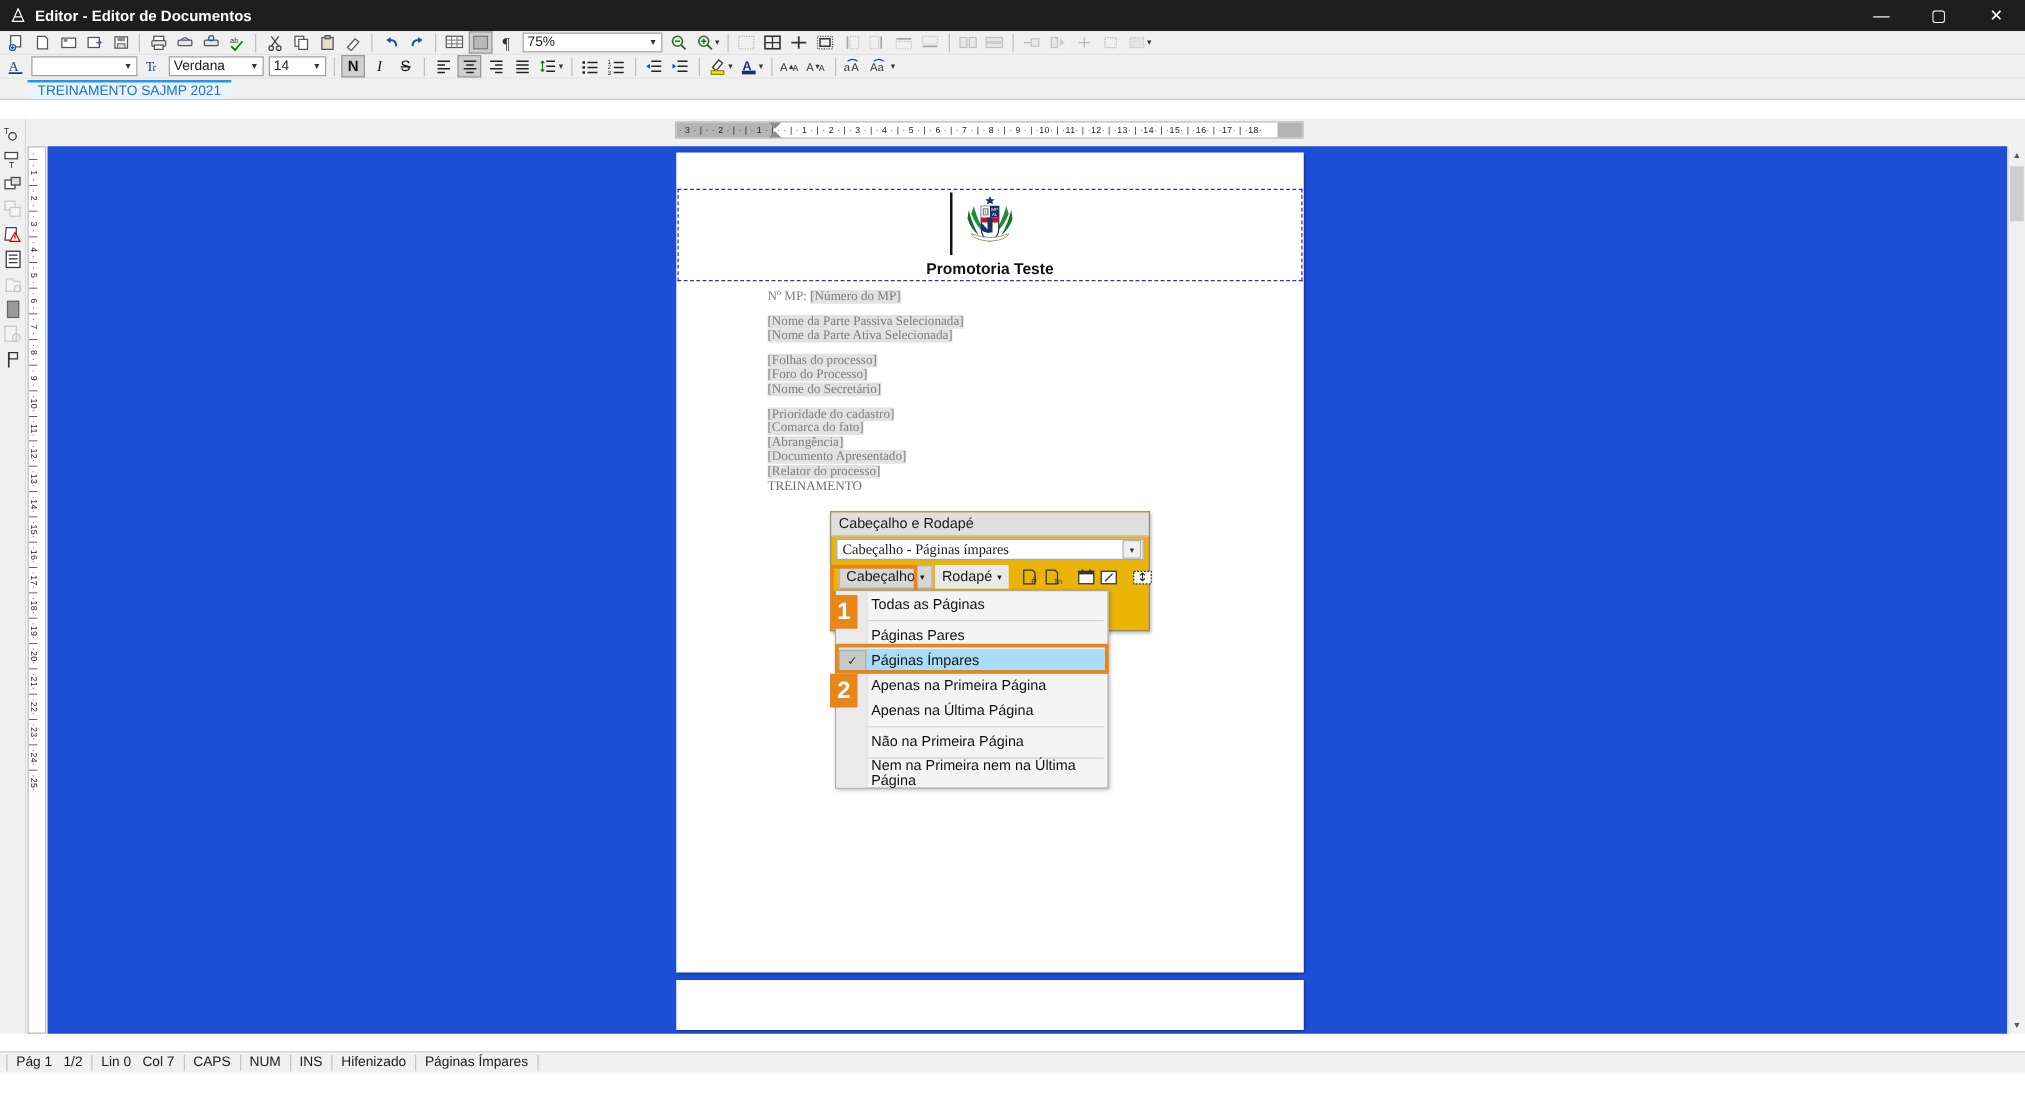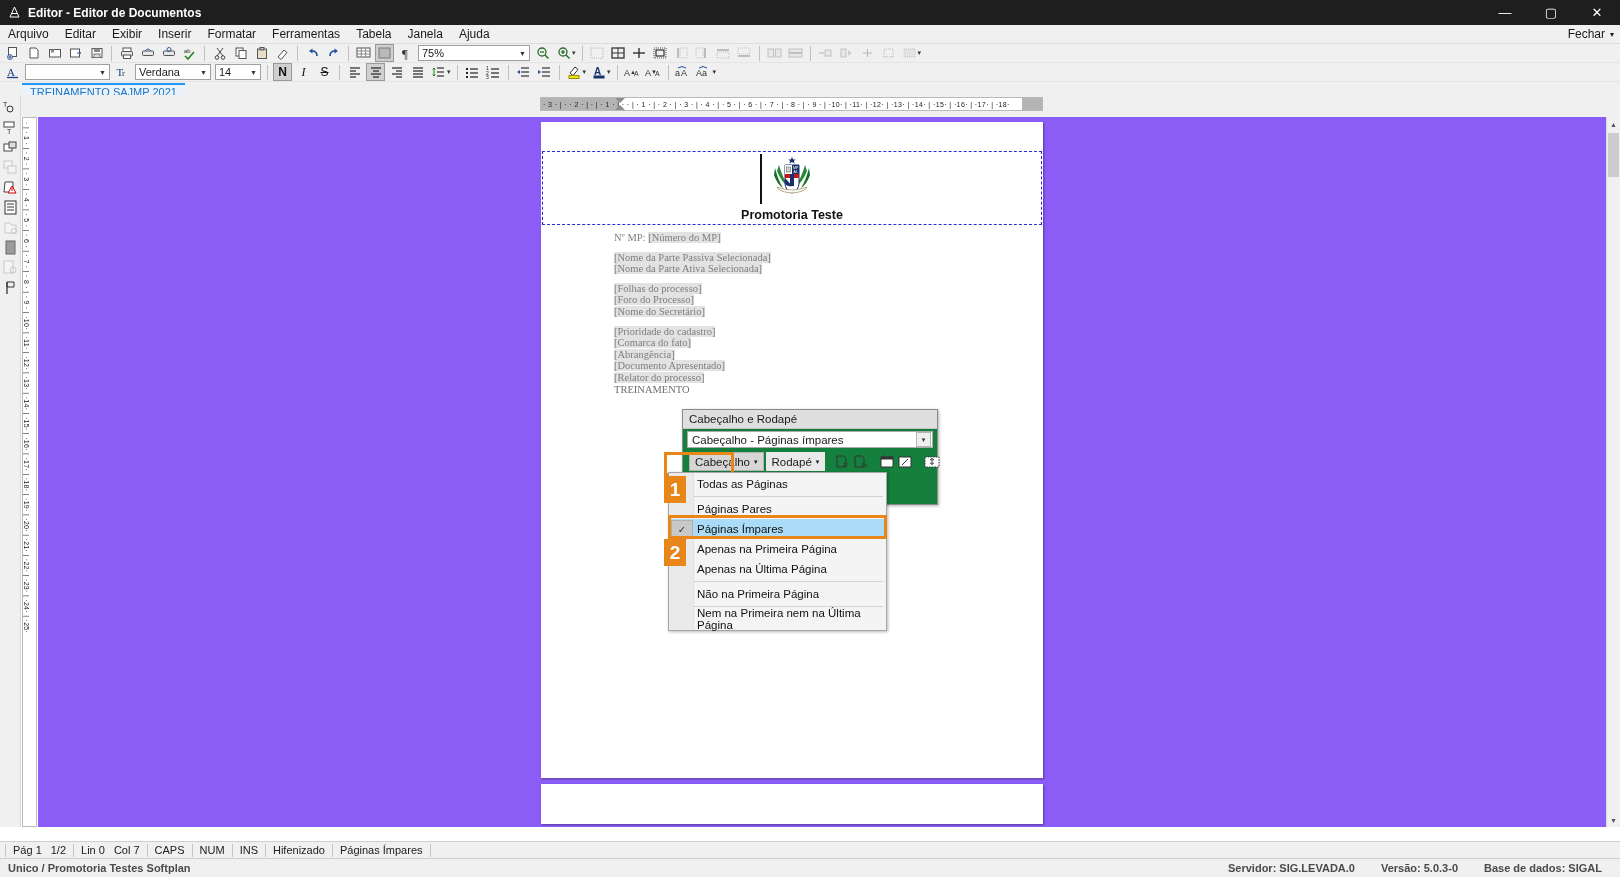--- a/index.html
+++ b/index.html
@@ -109,21 +109,21 @@
     background: #fff; border: 1px solid #b9b9b9; overflow:hidden;
   }
   .vruler-in {
     font-size:7px; color:#222; writing-mode: vertical-rl;
     padding-top:4px; letter-spacing:.3px; white-space:nowrap;
   }
 
   
   .canvas {
     position: absolute; left: 38px; right: 14px; top: 117px; bottom: 50px;
-    background: #8b5cf6; overflow: hidden;
+    background: #1d4ed8; overflow: hidden;
   }
   .page {
     position: absolute; left: 503px; top: 5px; width: 502px; height: 656px;
     background: #fff; box-shadow: 1px 1px 2px rgba(0,0,0,.35);
   }
   .page2 {
     position: absolute; left: 503px; top: 667px; width: 502px; height: 40px;
     background: #fff; box-shadow: 1px 1px 2px rgba(0,0,0,.35);
   }
   .hdrbox {
@@ -163,32 +163,32 @@
   .bottombar {
     position:absolute; left:0; right:0; bottom:0; height:19px;
     background:#f0f0f0; border-top:1px solid #cfcfcf;
     display:flex; align-items:center; font-size:11px; color:#4a4a4a; font-weight:bold;
   }
   .bottombar .bleft { padding-left:8px; }
   .bottombar .bright { margin-left:auto; display:flex; gap:26px; padding-right:18px;}
 
   
   .hfdialog {
-    position:absolute; left: 682px; top: 409px; width: 256px; height: 96px;
-    background: #15803d; border: 1px solid #8a8a8a;
+    position:absolute; left: 664px; top: 409px; width: 256px; height: 96px;
+    background: #eab308; border: 1px solid #8a8a8a;
     box-shadow: 1px 1px 3px rgba(0,0,0,.3);
   }
   .hf-title {
     height: 19px; background: #dfdfdf; border-bottom:1px solid #c4c4c4;
     font-size: 11.5px; color:#1a1a1a; display:flex; align-items:center; padding-left:6px;
   }
   .hf-combo {
     margin: 2px 4px 0 4px; height: 17px; background:#fff;
     border: 1px solid #a9a9a9; display:flex; align-items:center;
-    font-size: 11.5px; color:#1a1a1a; padding-left:4px;
+    font-size: 11.5px; color:#1a1a1a; padding-left:4px;font-family:Liberation Serif, serif;
   }
   .hf-combo .arrow {
     margin-left:auto; width:15px; height:15px; background:#efefef;
     border:1px solid #b5b5b5; display:flex; align-items:center;
     justify-content:center; font-size:7px; color:#333; margin-right:1px;
   }
   .hf-tools {
     display:flex; margin: 4px 0 0 6px; gap:2px;
   }
   .hf-btn {
@@ -248,35 +248,20 @@
         <line x1="4" y1="7.5" x2="9" y2="7.5" stroke="#ffffff" stroke-width="1"></line>
       </svg>
     </span>
     <span>Editor - Editor de Documentos</span>
     <span class="spacer"></span>
     <span class="winbtn">—</span>
     <span class="winbtn">▢</span>
     <span class="winbtn close">✕</span>
   </div>
 
-  <div class="menubar">
-    <span class="menuitem">Arquivo</span>
-    <span class="menuitem">Editar</span>
-    <span class="menuitem">Exibir</span>
-    <span class="menuitem">Inserir</span>
-    <span class="menuitem">Formatar</span>
-    <span class="menuitem">Ferramentas</span>
-    <span class="menuitem">Tabela</span>
-    <span class="menuitem">Janela</span>
-    <span class="menuitem">Ajuda</span>
-    <span class="right">
-      <span>Fechar</span>
-      <span class="caret">▾</span>
-    </span>
-  </div>
 
   <div class="toolbar">
     <span class="tbtn">
       <svg width="14" height="14" viewBox="0 0 14 14">
           <rect x="2.5" y="1.5" width="8" height="9" fill="#fff" stroke="#555"></rect>
           <circle cx="4" cy="11" r="2.4" fill="#e8eef6" stroke="#36569b"></circle>
           <line x1="4" y1="9.6" x2="4" y2="12.4" stroke="#36569b"></line>
           <line x1="2.6" y1="11" x2="5.4" y2="11" stroke="#36569b"></line>
         </svg>
     </span>
@@ -930,22 +915,14 @@
       <span>Lin 0</span>
       <span>Col 7</span>
     </span>
     <span class="sbcell">CAPS</span>
     <span class="sbcell">NUM</span>
     <span class="sbcell">INS</span>
     <span class="sbcell">Hifenizado</span>
     <span class="sbcell">Páginas Ímpares</span>
   </div>
 
-  <div class="bottombar">
-    <span class="bleft">Unico / Promotoria Testes Softplan</span>
-    <span class="bright">
-      <span>Servidor: SIG.LEVADA.0</span>
-      <span>Versão: 5.0.3-0</span>
-      <span>Base de dados: SIGAL</span>
-    </span>
-  </div>
 
 </div>
 
 </body></html>

